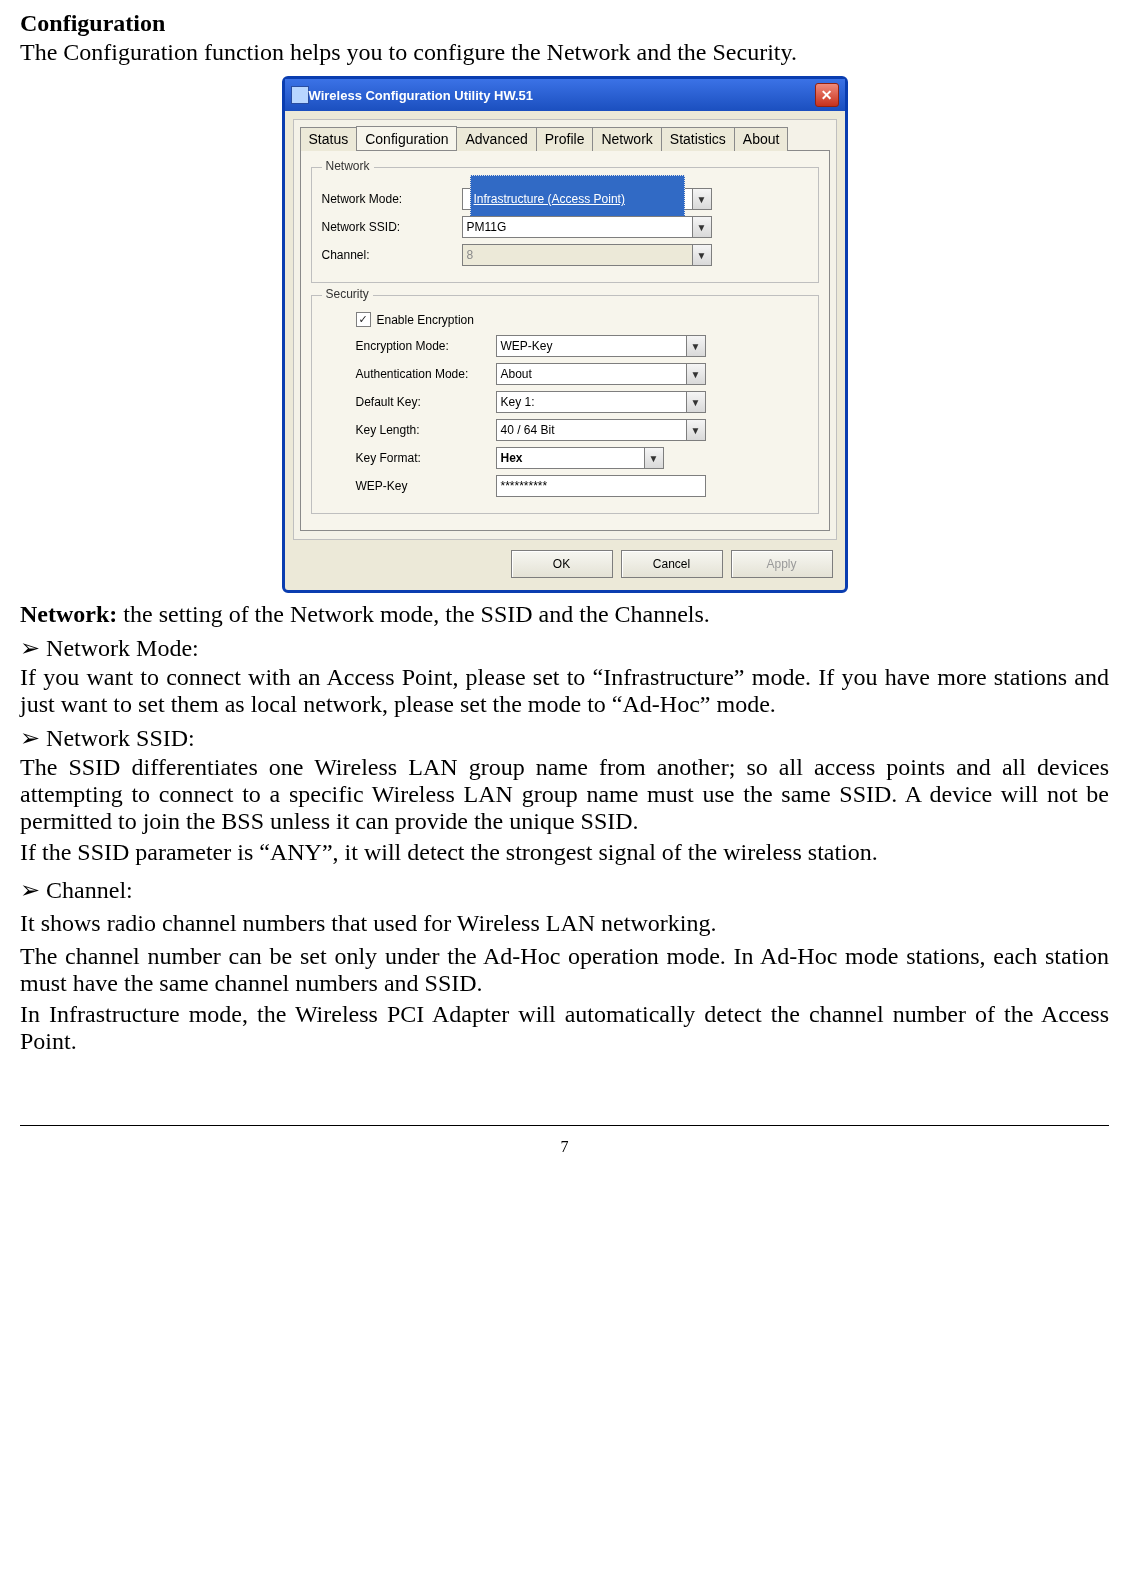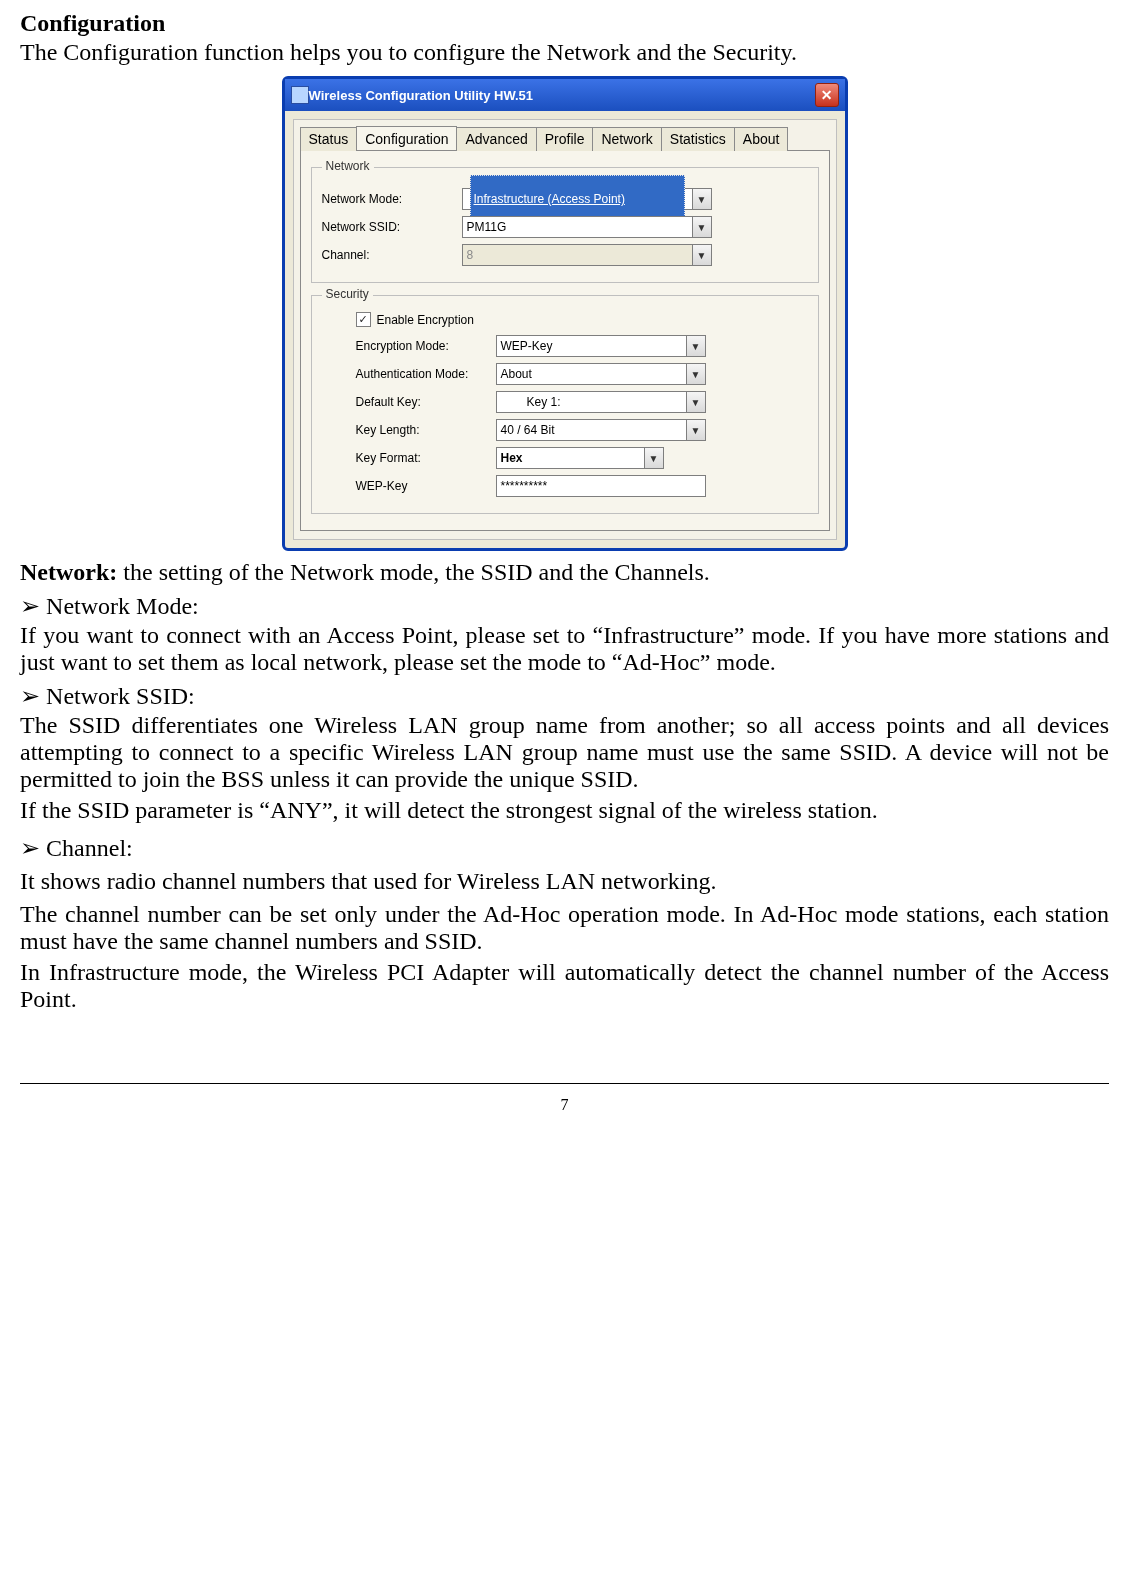--- a/index.html
+++ b/index.html
@@ -207,21 +207,21 @@
               </div>
               <div class="row sec">
                 <div class="lbl">Authentication Mode:</div>
                 <div class="control" style="width:210px;">
                   <div class="val">About</div>
                   <div class="arrow">▼</div>
                 </div>
               </div>
               <div class="row sec">
                 <div class="lbl">Default Key:</div>
-                <div class="control" style="width:210px;padding-left:26px;">
+                <div class="control" style="width:210px;">
                   <div class="val">Key 1:</div>
                   <div class="arrow">▼</div>
                 </div>
               </div>
               <div class="row sec">
                 <div class="lbl">Key Length:</div>
                 <div class="control" style="width:210px;">
                   <div class="val">40 / 64 Bit</div>
                   <div class="arrow">▼</div>
                 </div>
@@ -235,20 +235,25 @@
               </div>
               <div class="row sec">
                 <div class="lbl">WEP-Key</div>
                 <div class="control" style="width:210px;">
                   <div class="val">**********</div>
                 </div>
               </div>
             </div>
           </div>
         </div>
+      </div>
+      <div class="btn-row">
+        <div class="btn">OK</div>
+        <div class="btn">Cancel</div>
+        <div class="btn disabled">Apply</div>
       </div>
     </div>
   </div>
 </div>
 
 <div class="doc-sub">
   <b>Network:</b><span> the setting of the Network mode, the SSID and the Channels.</span>
 </div>
 
 <div class="bullet">Network Mode:</div>

